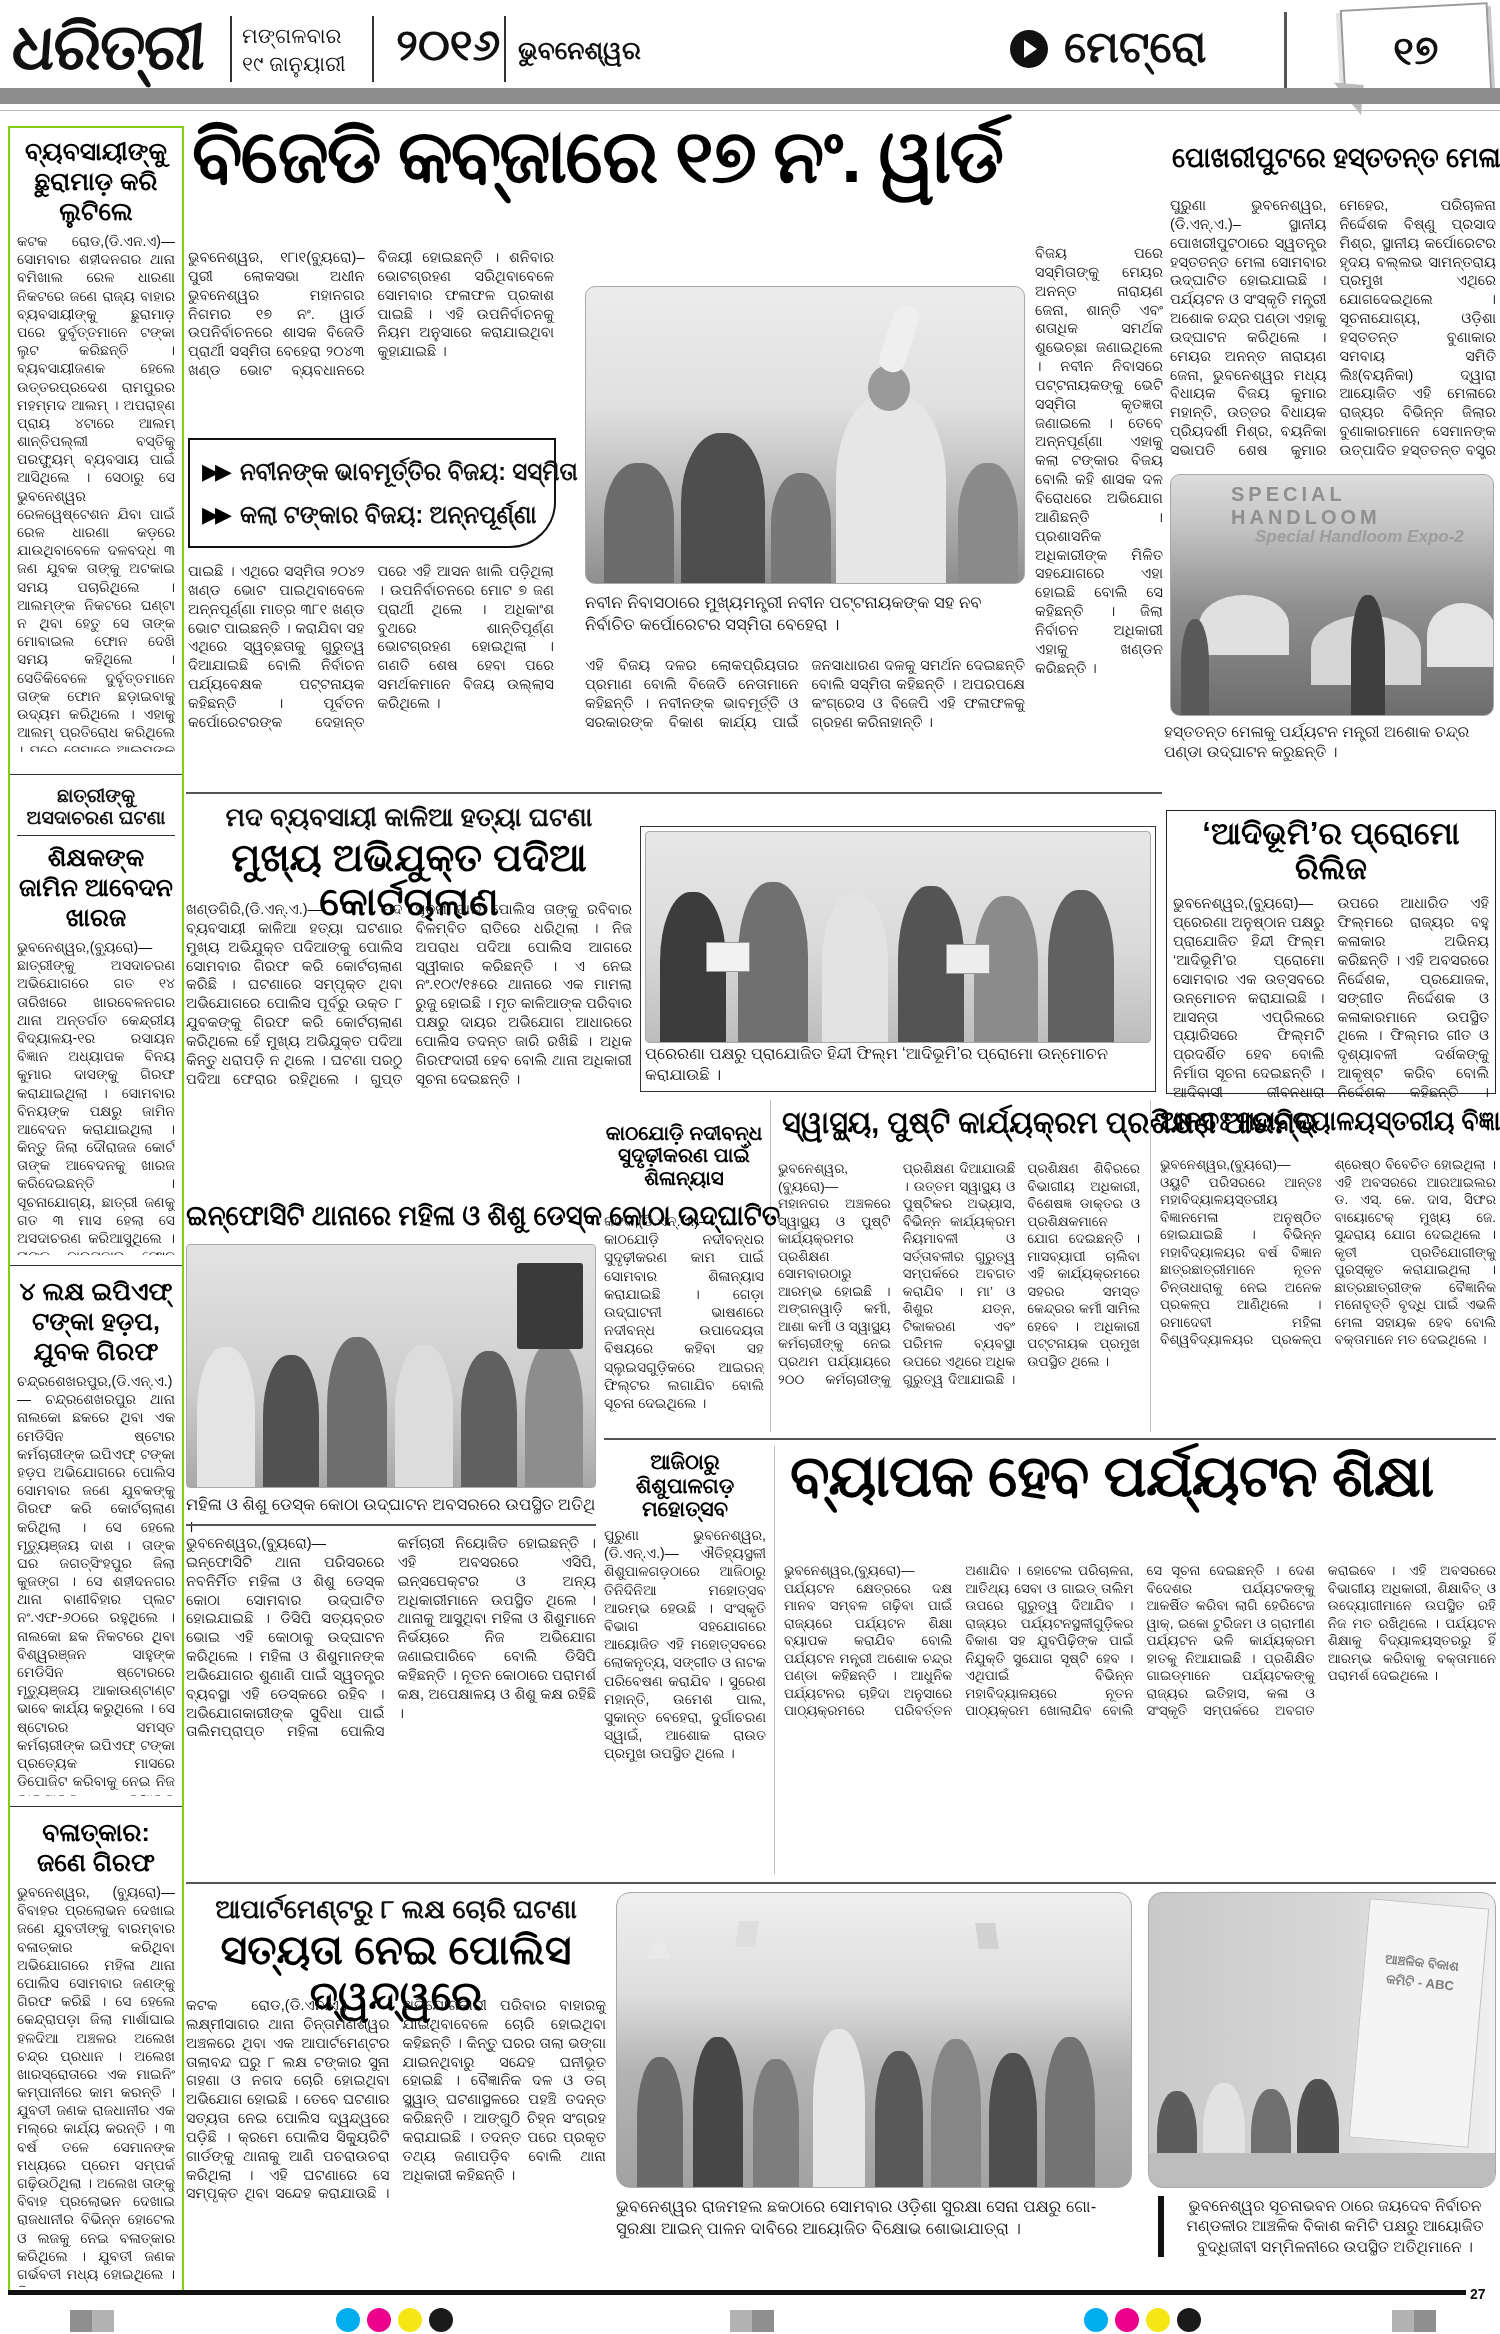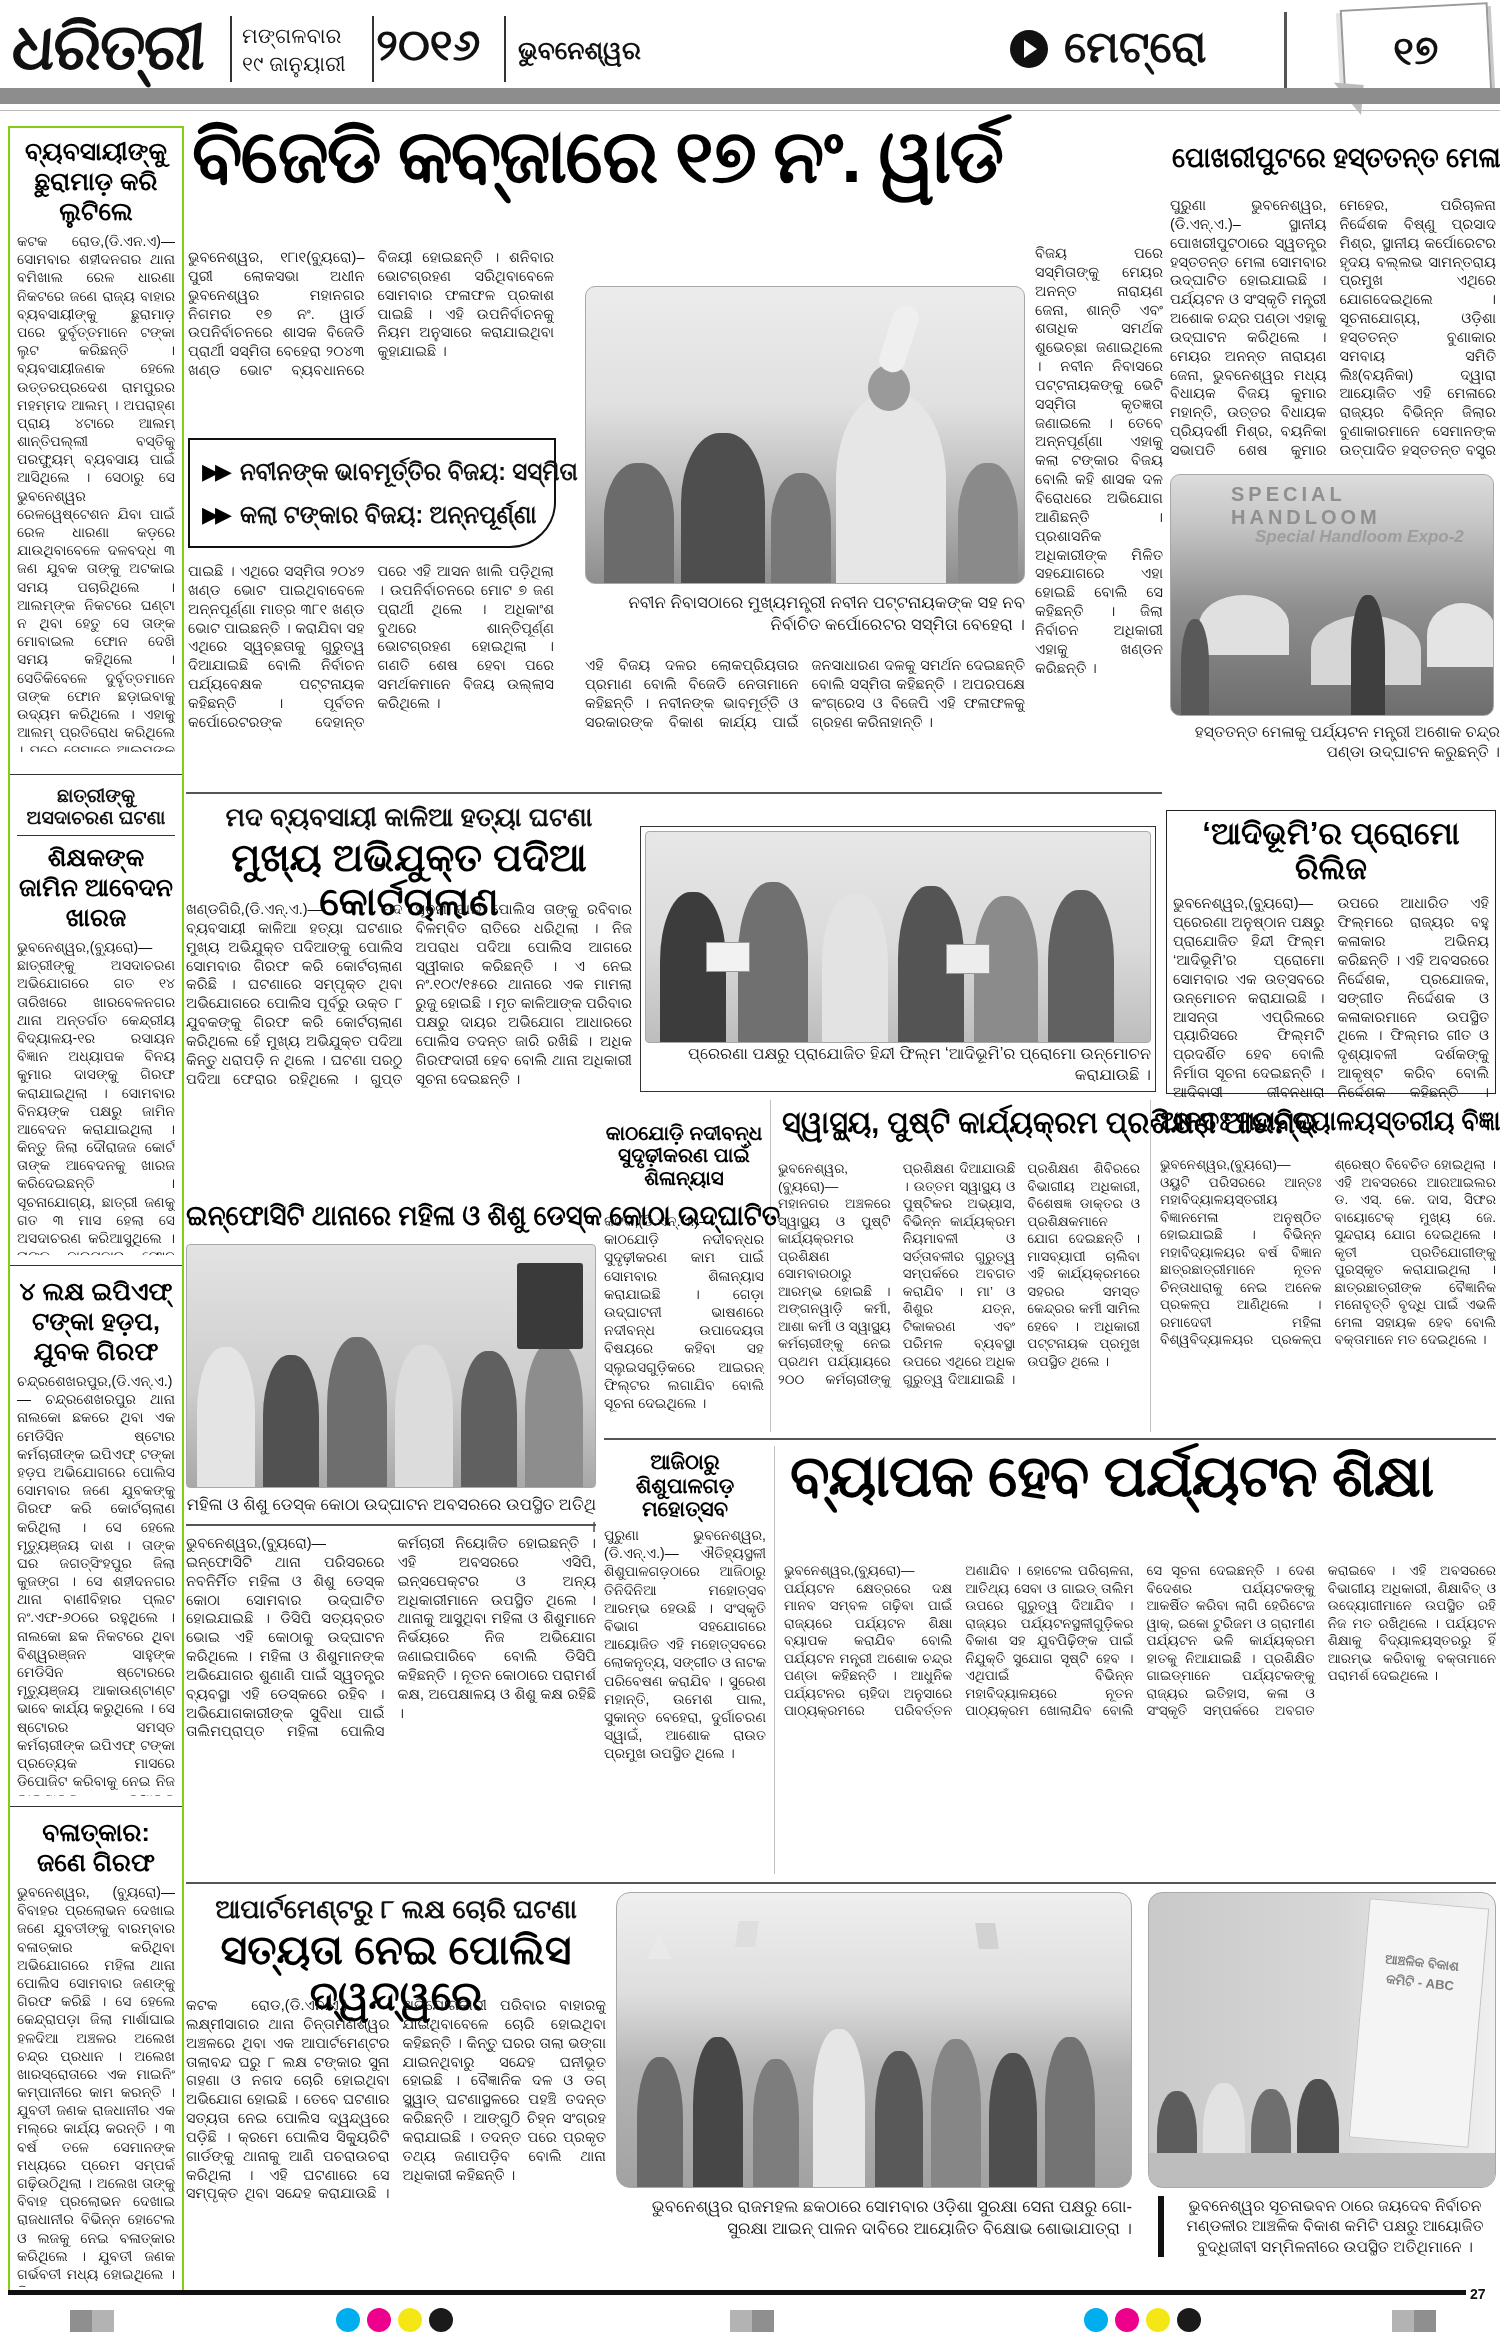--- a/index.html
+++ b/index.html
@@ -24,21 +24,21 @@
   .badge:after{content:"";position:absolute;left:-14px;bottom:-16px;border-top:30px solid #bbb;
                border-left:30px solid transparent;transform:rotate(8deg)}
   
   .bt{font-size:14.5px;line-height:1.3;text-align:justify;overflow:hidden;word-break:break-word}
   .cols2{column-count:2;column-gap:13px}
   .cols3{column-count:3;column-gap:12px}
   .cols4{column-count:4;column-gap:13px}
   .hl{font-weight:800;text-align:center;line-height:1.12;color:#000}
   .nwrp{white-space:nowrap}
   .sqz{transform:scaleX(.93);transform-origin:left center;white-space:nowrap}
-  .cap{font-size:16.5px;line-height:1.32;text-align:right;font-weight:500}
+  .cap{font-size:16.5px;line-height:1.32;text-align:left;font-weight:500}
   .kick{font-weight:700;text-align:center}
   .hr{background:#555}
   .vl{background:#bfbfbf}
   
   #rail{border:2px solid #84cc16;padding:8px 7px;overflow:hidden}
   #rail .art{overflow:hidden}
   #rail .hl{font-size:25px;line-height:1.2;margin-bottom:6px}
   #rail .bt{font-size:14px}
   #rail .sep{border-top:1.5px solid #333;margin:10px -7px 10px}
   #rail .kick2{font-size:19px;font-weight:800;text-align:center;border-bottom:1.5px solid #333;
@@ -71,21 +71,21 @@
 </head>
 <body>
 
 <div id="page">
 
   <div class="abs logo" style="left:12px;top:10px">ଧରିତ୍ରୀ</div>
   <div class="abs vr" style="left:230px;top:16px;height:66px"></div>
   <div class="abs mh-small" style="left:242px;top:22px">ମଙ୍ଗଳବାର</div>
   <div class="abs mh-small" style="left:242px;top:50px">୧୯ ଜାନୁୟାରୀ</div>
   <div class="abs vr" style="left:372px;top:16px;height:66px"></div>
-  <div class="abs mh-year" style="left:376px;top:20px">୨୦୧୬</div>
+  <div class="abs mh-year" style="left:396px;top:20px">୨୦୧୬</div>
   <div class="abs vr" style="left:504px;top:16px;height:66px"></div>
   <div class="abs mh-city" style="left:518px;top:36px">ଭୁବନେଶ୍ୱର</div>
   <div class="abs metro-dot" style="left:1010px;top:30px"></div>
   <div class="abs metro" style="left:1064px;top:22px">ମେଟ୍ରୋ</div>
   <div class="abs vr" style="left:1284px;top:12px;height:78px;width:3px;background:#555"></div>
   <div class="abs badge" style="left:1342px;top:6px;width:148px;height:90px">
     <span class="n">୧୭</span>
   </div>
   <div class="abs graybar" style="left:0;top:88px;width:1500px;height:16px"></div>
   <div class="abs" style="left:0;top:110px;width:1500px;height:1px;background:#bbb"></div>

